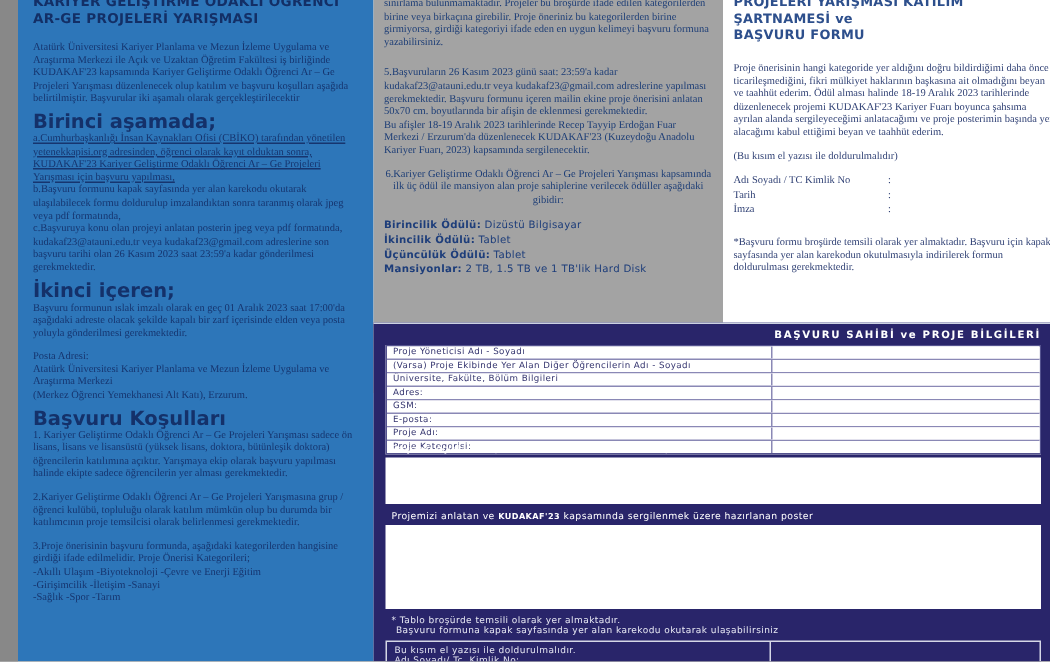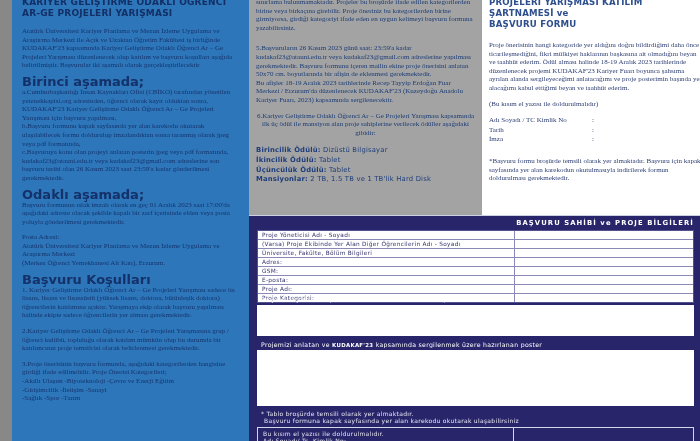--- a/index.html
+++ b/index.html
@@ -90,24 +90,24 @@
 </style>
 </head>
 <body>
 
 <div class="page">
 
   <aside class="col-left">
     <div class="col-title">KARİYER GELİŞTİRME ODAKLI ÖĞRENCİ AR-GE PROJELERİ YARIŞMASI</div>
     <p class="body" style="margin-top:8px;">Atatürk Üniversitesi Kariyer Planlama ve Mezun İzleme Uygulama ve Araştırma Merkezi ile Açık ve Uzaktan Öğretim Fakültesi  iş birliğinde KUDAKAF'23 kapsamında Kariyer Geliştirme Odaklı Öğrenci Ar – Ge Projeleri Yarışması düzenlenecek olup katılım ve başvuru koşulları aşağıda belirtilmiştir. Başvurular iki aşamalı olarak gerçekleştirilecektir</p>
     <div class="h-serif">Birinci aşamada;</div>
-    <p class="body" style="margin-bottom:0;">a.Cumhurbaşkanlığı İnsan Kaynakları Ofisi (CBİKO) tarafından yönetilen yetenekkapisi.org adresinden, öğrenci olarak kayıt olduktan sonra, KUDAKAF'23 Kariyer Geliştirme Odaklı Öğrenci Ar – Ge Projeleri Yarışması için başvuru yapılması,</p>
+    <p class="body" style="margin-bottom:0;text-decoration:underline;">a.Cumhurbaşkanlığı İnsan Kaynakları Ofisi (CBİKO) tarafından yönetilen yetenekkapisi.org adresinden, öğrenci olarak kayıt olduktan sonra, KUDAKAF'23 Kariyer Geliştirme Odaklı Öğrenci Ar – Ge Projeleri Yarışması için başvuru yapılması,</p>
     <p class="body" style="margin-bottom:0;">b.Başvuru formunu kapak sayfasında yer alan karekodu okutarak ulaşılabilecek formu doldurulup imzalandıktan sonra taranmış olarak jpeg veya pdf formatında,</p>
     <p class="body">c.Başvuruya konu olan projeyi anlatan posterin jpeg veya pdf formatında, kudakaf23@atauni.edu.tr veya kudakaf23@gmail.com adreslerine son başvuru tarihi olan 26 Kasım 2023 saat 23:59'a kadar gönderilmesi gerekmektedir.</p>
-    <div class="h-serif">Odaklı aşamada;</div>
+    <div class="h-serif">İkinci içeren;</div>
     <p class="body">Başvuru formunun ıslak imzalı olarak en geç 01 Aralık 2023 saat 17:00'da aşağıdaki adreste olacak şekilde kapalı bir zarf içerisinde elden veya posta yoluyla gönderilmesi gerekmektedir.</p>
     <p class="body" style="margin-bottom:0;">Posta Adresi:</p>
     <p class="body" style="margin-bottom:0;">Atatürk Üniversitesi Kariyer Planlama ve Mezun İzleme Uygulama ve Araştırma Merkezi</p>
     <p class="body">(Merkez Öğrenci Yemekhanesi Alt Katı), Erzurum.</p>
     <div class="h-serif">Başvuru Koşulları</div>
     <p class="body">1. Kariyer Geliştirme Odaklı Öğrenci Ar – Ge Projeleri Yarışması sadece ön lisans, lisans ve lisansüstü (yüksek lisans, doktora, bütünleşik doktora) öğrencilerin katılımına açıktır. Yarışmaya ekip olarak başvuru yapılması halinde ekipte sadece öğrencilerin yer alması gerekmektedir.</p>
     <p class="body">2.Kariyer Geliştirme Odaklı Öğrenci Ar – Ge Projeleri Yarışmasına grup / öğrenci kulübü, topluluğu olarak katılım mümkün olup bu durumda bir katılımcının proje temsilcisi olarak belirlenmesi gerekmektedir.</p>
     <p class="body" style="margin-bottom:0;">3.Proje önerisinin başvuru formunda, aşağıdaki kategorilerden hangisine girdiği ifade edilmelidir. Proje Önerisi Kategorileri;</p>
     <div class="cat-line">-Akıllı Ulaşım -Biyoteknoloji -Çevre ve Enerji Eğitim</div>
     <div class="cat-line">-Girişimcilik -İletişim -Sanayi</div>

